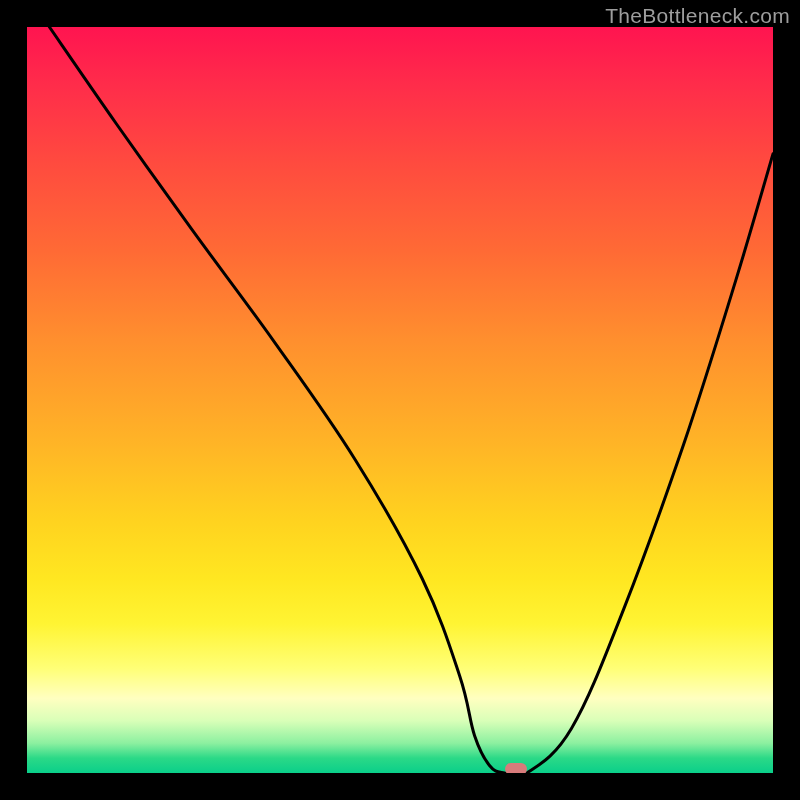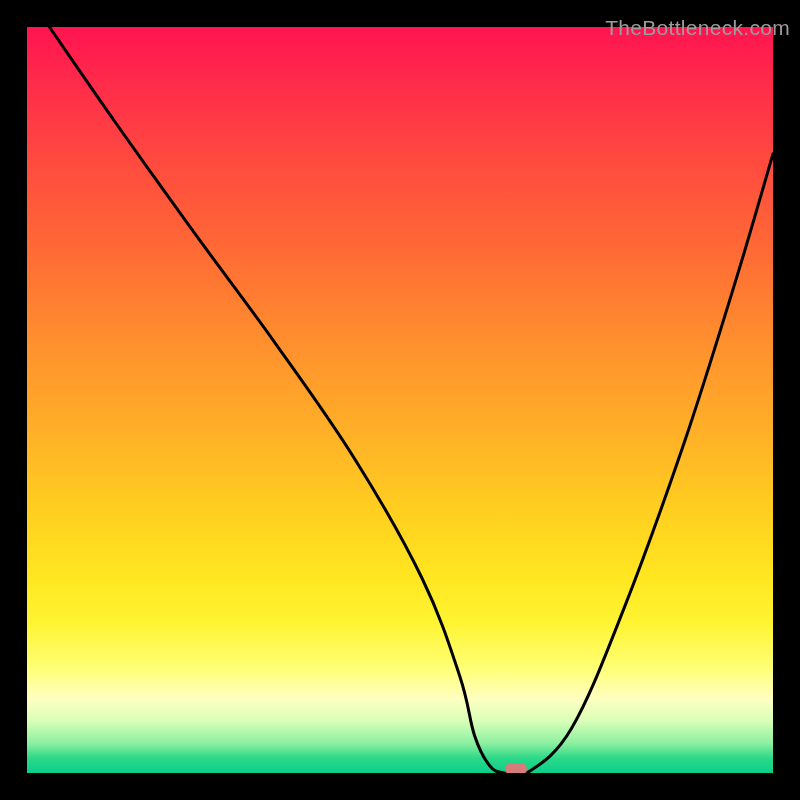--- a/index.html
+++ b/index.html
@@ -53,21 +53,21 @@
   .marker {
     position: absolute;
     width: 22px;
     height: 12px;
     border-radius: 6px;
     background: #d77b7b;
     transform: translate(-50%, -50%);
   }
   .watermark {
     position: absolute;
-    top: 16px;
+    top: 4px;
     right: 10px;
     color: #9d9d9d;
     font-size: 21px;
     font-weight: 500;
     letter-spacing: 0.3px;
   }
 </style>
 </head>
 <body>
 

